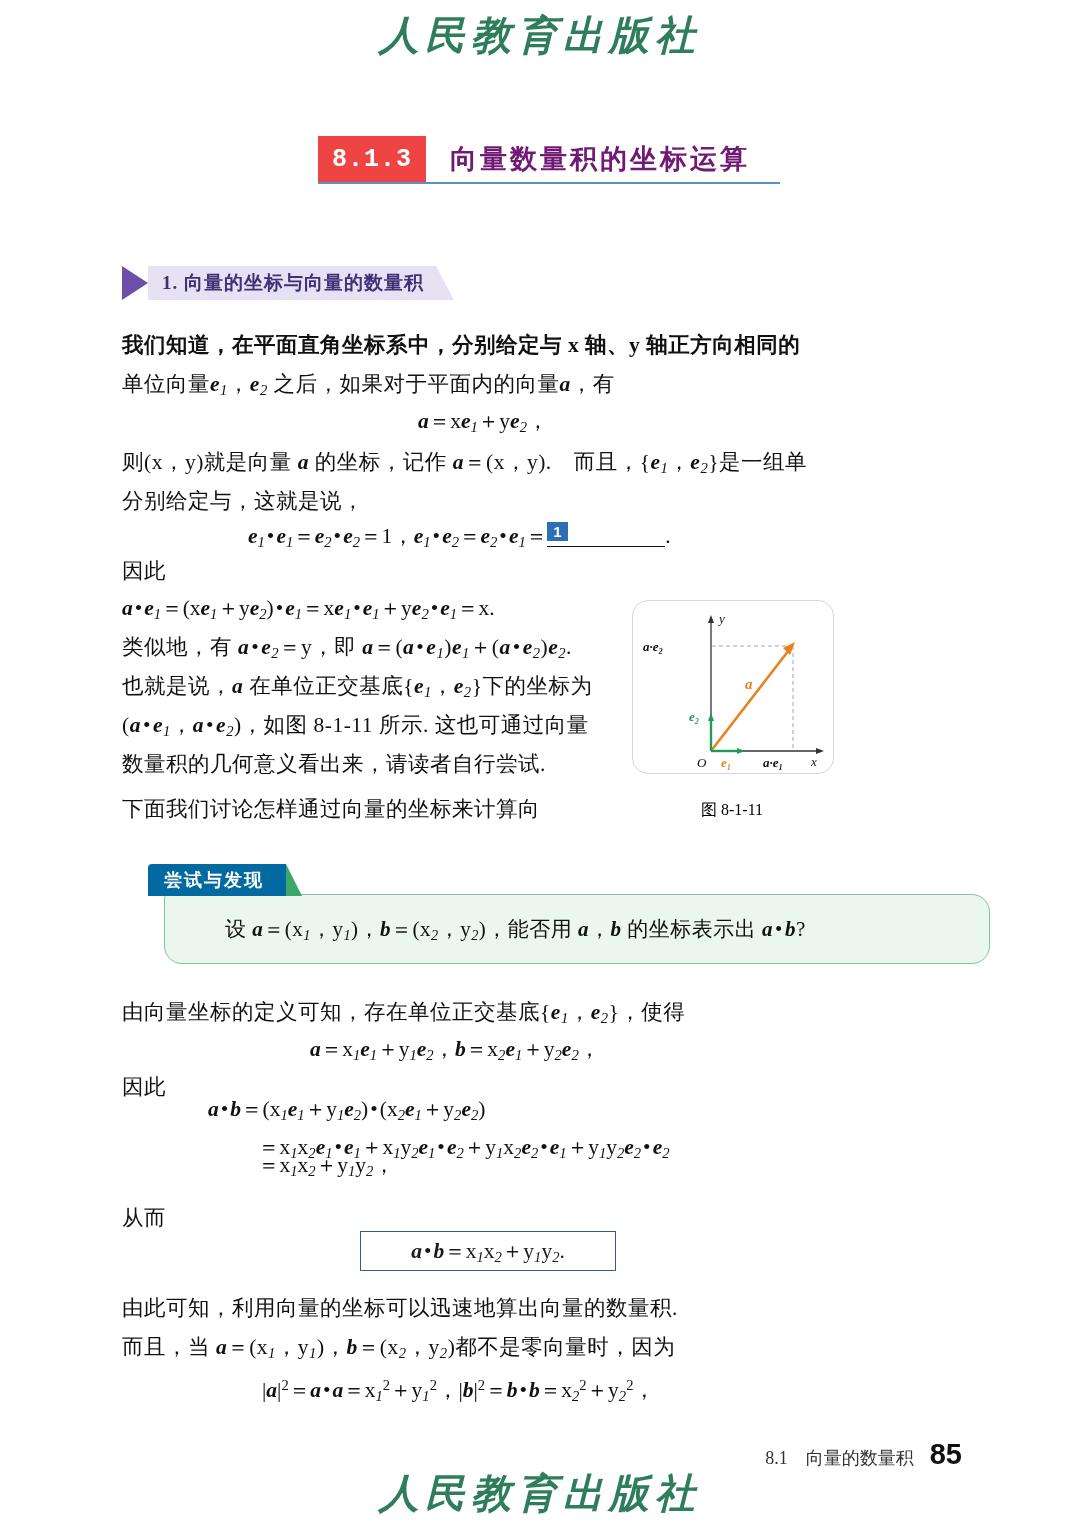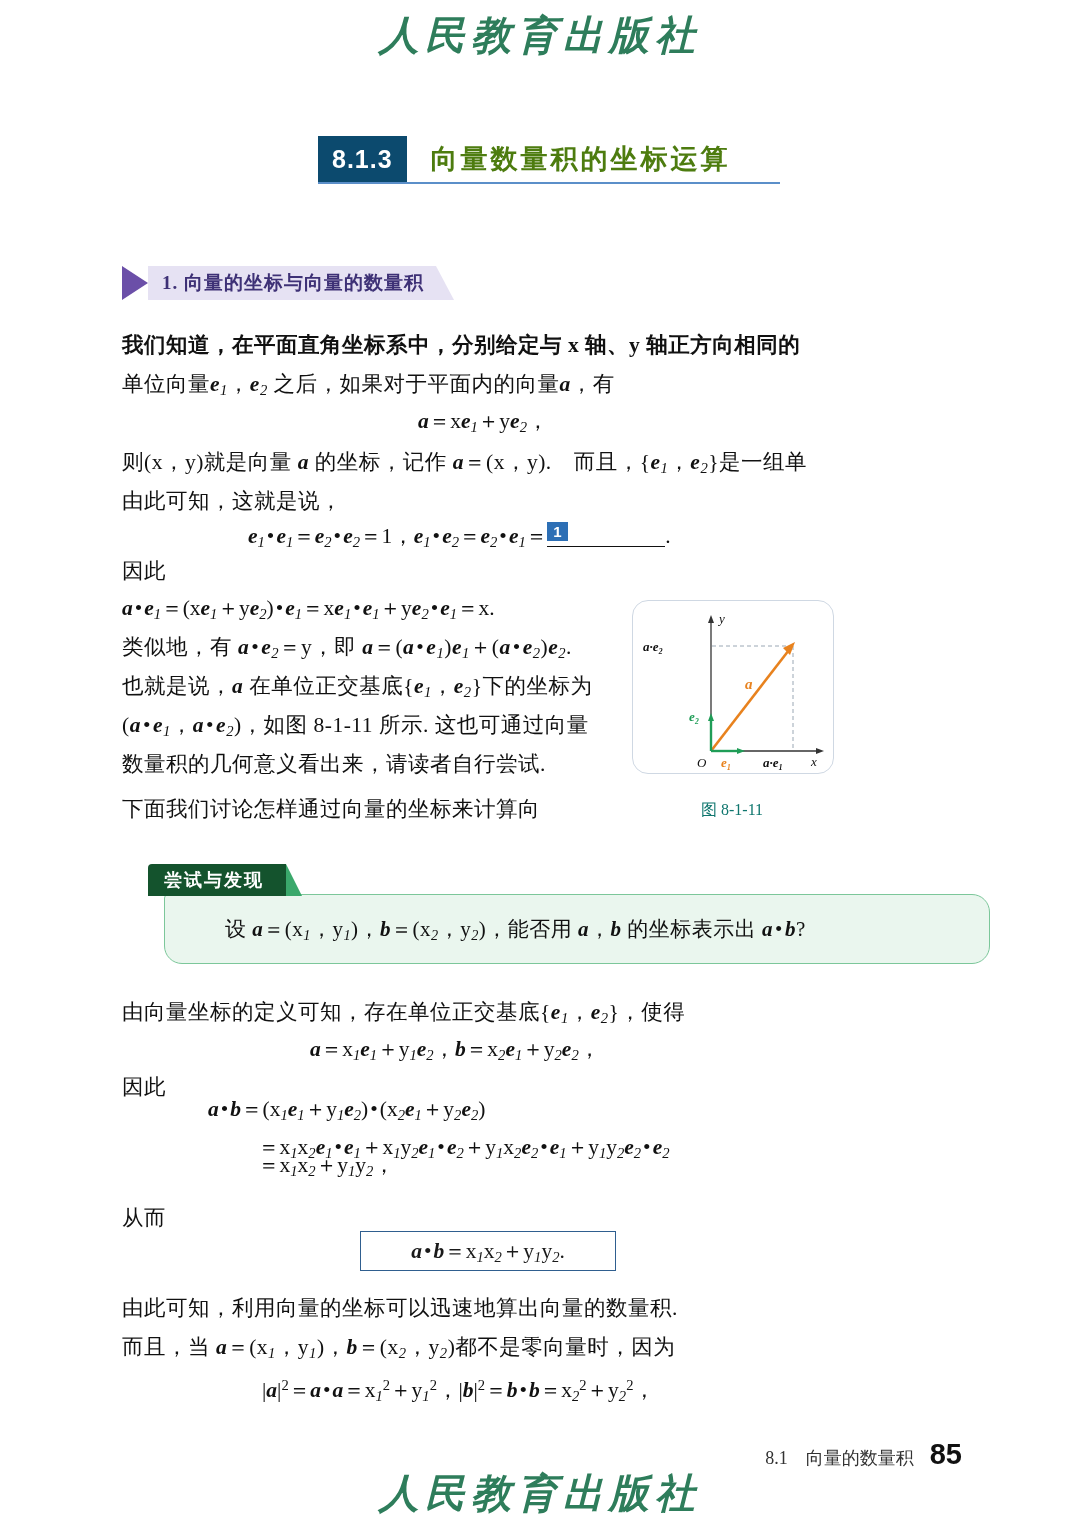--- a/index.html
+++ b/index.html
@@ -44,32 +44,32 @@
     position: absolute;
     left: 318px;
     top: 136px;
     width: 462px;
     height: 46px;
     border-bottom: 2px solid #5b8fc9;
     display: flex;
     align-items: stretch;
   }
   .section-number {
-    background: #0c4a6e;
+    background: #ef4444;
     color: #ffffff;
     font-size: 25px;
     font-weight: bold;
-    font-family: Liberation Sans, sans-serif;
+    font-family: Liberation Mono, monospace;
     padding: 0 14px;
     display: flex;
     align-items: center;
     letter-spacing: 1px;
   }
   .section-name {
-    color: #4d7c0f;
+    color: #701a75;
     font-size: 27px;
     font-weight: bold;
     display: flex;
     align-items: center;
     padding-left: 24px;
     letter-spacing: 3px;
   }
 
   
   .subsection {
@@ -159,32 +159,32 @@
     border: 1.5px solid #cfd8e3;
     border-radius: 16px;
     background: #ffffff;
   }
   .figure-caption {
     position: absolute;
     left: 632px;
     top: 800px;
     width: 200px;
     text-align: center;
-    color: #0f766e;
+    color: #000000;
     font-size: 16px;
     font-family: "Liberation Serif", serif;
   }
 
   
   .td-tab {
     position: absolute;
     left: 148px;
     top: 864px;
     height: 32px;
-    background: #14532d;
+    background: #0369a1;
     color: #ffffff;
     font-size: 18px;
     font-weight: bold;
     display: flex;
     align-items: center;
     padding: 0 22px 0 16px;
     letter-spacing: 2px;
     border-radius: 4px 0 0 0;
     z-index: 3;
   }
@@ -272,21 +272,21 @@
     <span>单位向量</span><span class="vec">e</span><sub>1</sub>，<span class="vec">e</span><sub>2</sub> <span>之后，如果对于平面内的向量</span><span class="vec">a</span><span>，有</span>
   </div>
 
   <div class="eq" style="left:418px; top:404px;">
     <span class="vec">a</span>＝<span class="sc">x</span><span class="vec">e</span><sub>1</sub>＋<span class="sc">y</span><span class="vec">e</span><sub>2</sub>，
   </div>
 
   <div class="para" style="left:122px; top:443px; width:730px;">
     则(<span class="sc">x</span>，<span class="sc">y</span>)就是向量 <span class="vec">a</span> 的坐标，记作 <span class="vec">a</span>＝(<span class="sc">x</span>，<span class="sc">y</span>).　而且，{<span class="vec">e</span><sub>1</sub>，<span class="vec">e</span><sub>2</sub>}是一组单
   </div>
-  <div class="para" style="left:122px; top:482px; width:730px;">由此可知，这就是说，</div>
+  <div class="para" style="left:122px; top:482px; width:730px;">分别给定与，这就是说，</div>
 
   <div class="eq" style="left:248px; top:519px;">
     <span class="vec">e</span><sub>1</sub><span class="dot">•</span><span class="vec">e</span><sub>1</sub>＝<span class="vec">e</span><sub>2</sub><span class="dot">•</span><span class="vec">e</span><sub>2</sub>＝1，<span class="vec">e</span><sub>1</sub><span class="dot">•</span><span class="vec">e</span><sub>2</sub>＝<span class="vec">e</span><sub>2</sub><span class="dot">•</span><span class="vec">e</span><sub>1</sub>＝<span class="blank"><span class="blank-badge">1</span></span><span>.</span>
   </div>
 
   <div class="para" style="left:122px; top:552px;">因此</div>
 
   <div class="eq" style="left:122px; top:591px;">
     <span class="vec">a</span><span class="dot">•</span><span class="vec">e</span><sub>1</sub>＝(<span class="sc">x</span><span class="vec">e</span><sub>1</sub>＋<span class="sc">y</span><span class="vec">e</span><sub>2</sub>)<span class="dot">•</span><span class="vec">e</span><sub>1</sub>＝<span class="sc">x</span><span class="vec">e</span><sub>1</sub><span class="dot">•</span><span class="vec">e</span><sub>1</sub>＋<span class="sc">y</span><span class="vec">e</span><sub>2</sub><span class="dot">•</span><span class="vec">e</span><sub>1</sub>＝<span class="sc">x</span>.
   </div>

